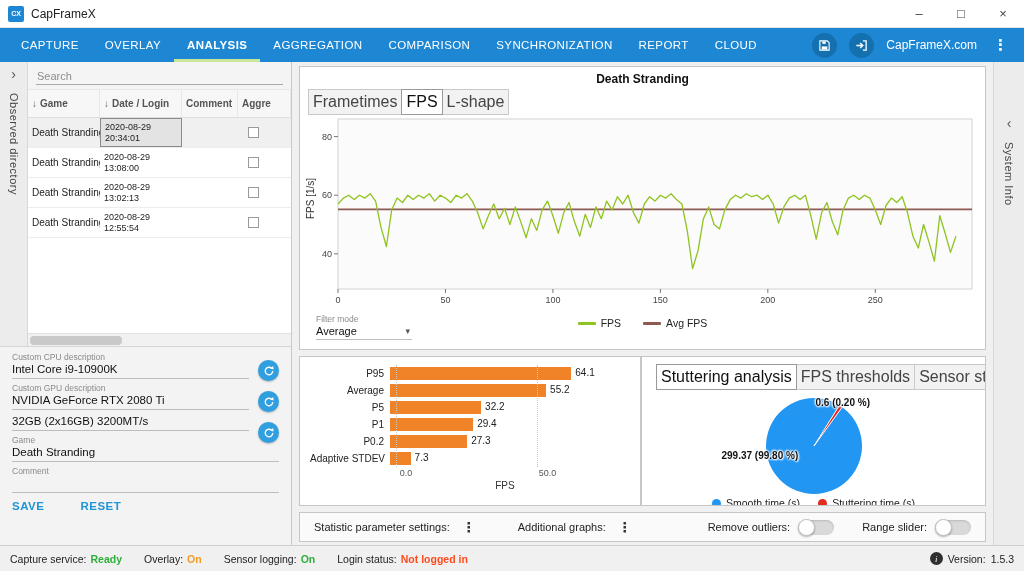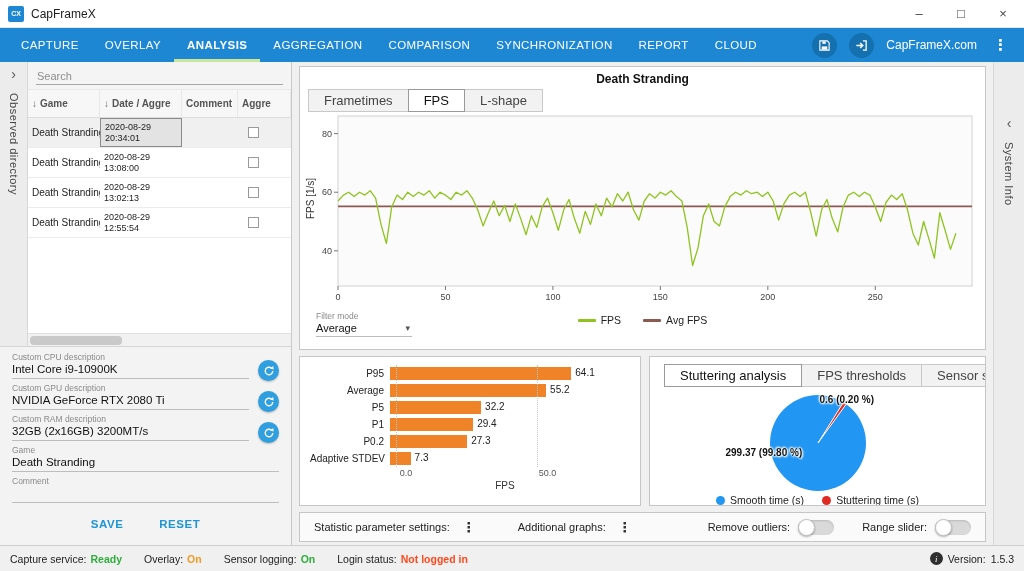--- a/index.html
+++ b/index.html
@@ -54,46 +54,46 @@
 .hscrollbar{height:13px;background:#f1f1f1;border-top:1px solid #e0e0e0;position:relative}
 .hscroll-thumb{position:absolute;left:2px;top:2px;height:9px;width:92px;background:#c9c9c9;border-radius:4px}
 
 
 .left-form{flex:1;padding:5px 12px 0;background:#f3f3f3;border-top:1px solid #d5d5d5}
 .field{position:relative;margin-bottom:4px;padding-right:30px}
 .field.noicon{padding-right:0}
 .field-label{font-size:8.5px;color:#8a8a8a}
 .field-value{font-size:11.5px;color:#111;border-bottom:1px solid #bdbdbd;padding:1px 0 3px;min-height:17px}
 .refresh-btn{position:absolute;right:0;top:8px;width:21px;height:21px;border-radius:50%;background:#2f9fe0;display:flex;align-items:center;justify-content:center;box-shadow:0 1px 2px rgba(0,0,0,.25)}
-.form-buttons{display:flex;justify-content:center;gap:36px;margin-top:15px}
+.form-buttons{display:flex;gap:36px;margin-top:7px}
 .text-btn{color:#1e95d4;font-size:11.5px;font-weight:bold;letter-spacing:.5px}
 
 
 .main-col{flex:1;padding:4px 7px 0;display:flex;flex-direction:column;overflow:hidden}
 .panel{background:#fff;border:1px solid #c6c6c6}
 .chart-panel{height:284px;position:relative;padding-top:5px}
 .chart-title{text-align:center;font-size:12px;font-weight:bold;color:#111}
 .chart-tabs{display:flex;margin:3px 0 0 8px}
-.tab{font-size:13px;color:#444;padding:3px 15px;border:1px solid #c9c9c9;background:#f2f2f2;margin-right:-1px;white-space:nowrap}
+.tab{font-size:16px;color:#444;padding:3px 4px;border:1px solid #c9c9c9;background:#f2f2f2;margin-right:-1px;white-space:nowrap}
 .tab.active{background:#fff;border-color:#9a9a9a;color:#111;position:relative;z-index:2}
 .chart-svg{display:block;margin-left:8px}
 .y-axis-label{position:absolute;left:-30px;top:126px;width:80px;text-align:center;transform:rotate(-90deg);font-size:10px;color:#333}
 .chart-footer{position:relative;height:44px}
 .x-axis-label{text-align:center;font-size:10px;color:#333;padding-top:1px}
 .chart-legend{display:flex;justify-content:center;gap:22px;margin-top:6px}
 .legend-item{display:flex;align-items:center;gap:5px;font-size:10.5px;color:#222}
 .legend-line{width:18px;height:3px;border-radius:1px;display:inline-block}
 .legend-dot{width:9px;height:9px;border-radius:50%;display:inline-block}
 .filter-block{position:absolute;left:16px;top:-3px;width:96px}
 .filter-label{font-size:8.5px;color:#8a8a8a}
 .filter-value{font-size:11px;color:#111;border-bottom:1px solid #bdbdbd;display:flex;justify-content:space-between;align-items:center;padding:1px 2px 2px 0}
 .filter-arrow{font-size:9px;color:#555}
 
 
-.bottom-row{display:flex;gap:8px;margin-top:6px;height:150px}
+.bottom-row{display:flex;gap:0;margin-top:6px;height:150px}
 .bar-panel{width:342px;padding:8px 8px 0 10px;position:relative;flex:none}
 .brow{display:flex;align-items:center;height:17px}
 .blabel{width:80px;text-align:right;padding-right:6px;font-size:10px;color:#222;flex:none;white-space:nowrap}
 .btrack{position:relative;display:flex;align-items:flex-start;height:13px}
 .bbar{height:13px;display:inline-block;flex:none}
 .bval{font-size:10px;color:#222;margin-left:4px;white-space:nowrap}
 .bar-grid{position:absolute;left:96px;top:8px;height:102px;width:199px;pointer-events:none}
 .bgridline{position:absolute;top:0;bottom:0;border-left:1px dotted #c8c8c8}
 .bar-axis{position:relative;height:13px;margin-left:96px}
 .btick{position:absolute;transform:translateX(-50%);font-size:9px;color:#555;top:1px}
@@ -189,21 +189,21 @@
         <div class="search-wrap">
           <input class="search-input" type="text" placeholder="Search" style="">
         </div>
         <div class="thead">
           <div class="hcell c-game">
             <span class="sort-icon">↓</span>
             <span>Game</span>
           </div>
           <div class="hcell c-dt">
             <span class="sort-icon">↓</span>
-            <span>Date / Aggre</span>
+            <span>Date / Login</span>
           </div>
           <div class="hcell c-comment">
             <span>Comment</span>
           </div>
           <div class="hcell c-agg">
             <span>Aggre</span>
           </div>
         </div>
         <div>
             <div class="trow selected">
@@ -269,21 +269,20 @@
         <div class="field-label">Custom GPU description</div>
         <div class="field-value">NVIDIA GeForce RTX 2080 Ti</div>
         <div class="refresh-btn">
           <svg width="12" height="12" viewBox="0 0 16 16">
               <path d="M13 8a5 5 0 1 1-1.6-3.7" fill="none" stroke="#fff" stroke-width="1.8"></path>
               <polygon points="13.6,1.2 14.2,6 9.6,4.8" fill="#fff"></polygon>
             </svg>
         </div>
       </div>
       <div class="field">
-        <div class="field-label">Custom RAM description</div>
         <div class="field-value">32GB (2x16GB) 3200MT/s</div>
         <div class="refresh-btn">
           <svg width="12" height="12" viewBox="0 0 16 16">
               <path d="M13 8a5 5 0 1 1-1.6-3.7" fill="none" stroke="#fff" stroke-width="1.8"></path>
               <polygon points="13.6,1.2 14.2,6 9.6,4.8" fill="#fff"></polygon>
             </svg>
         </div>
       </div>
       <div class="field noicon">
         <div class="field-label">Game</div>

